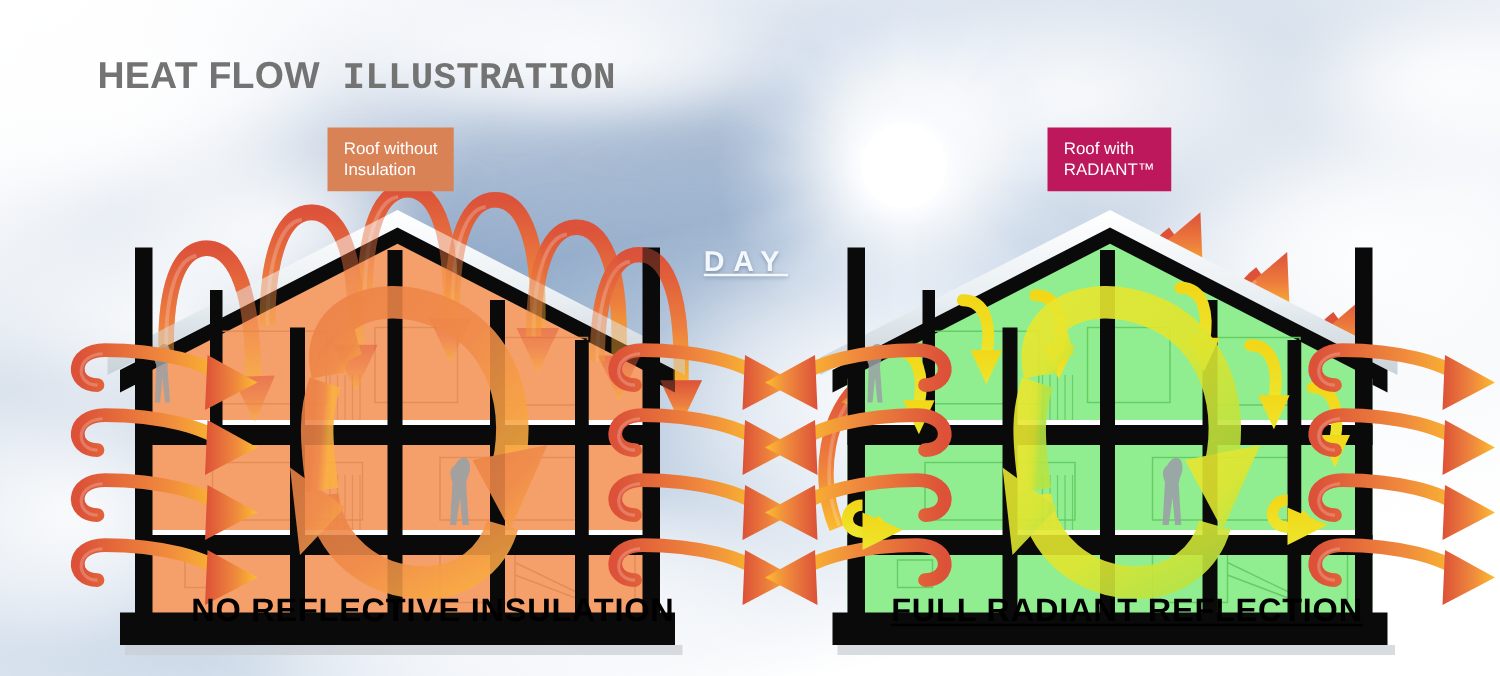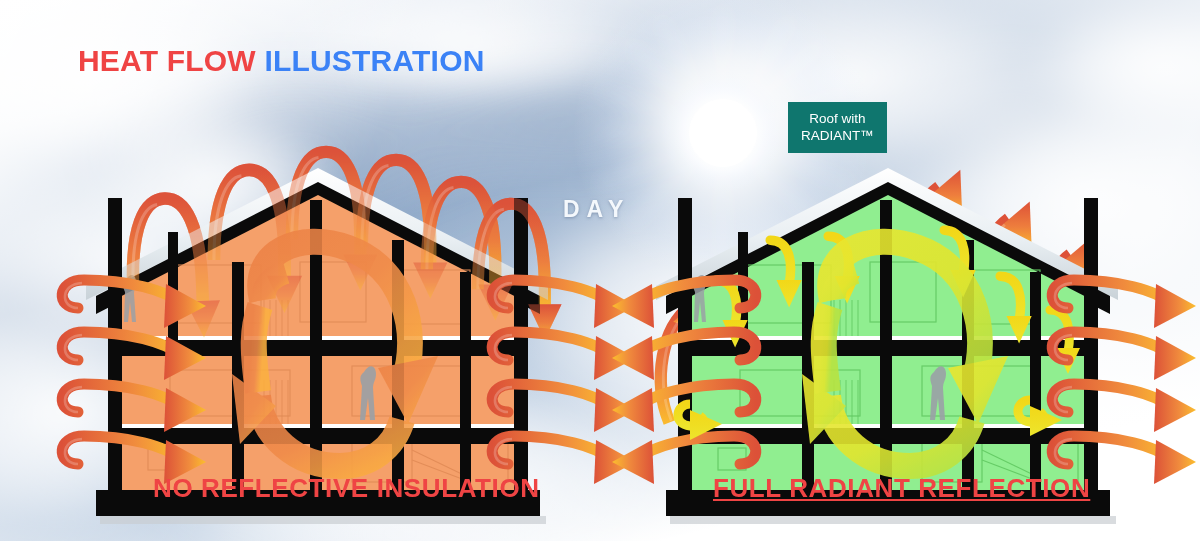--- a/index.html
+++ b/index.html
@@ -6,30 +6,30 @@
   html,body { width:1200px; height:541px; overflow:hidden; }
   body {
     font-family:"Liberation Sans", sans-serif;
     background:#ffffff;
     position:relative;
   }
   #stage { position:absolute; inset:0; width:1200px; height:541px; overflow:hidden; }
   #sky { position:absolute; inset:0; }
   .ttl { position:absolute; left:78px; top:44px; font-size:30px; font-weight:bold;
          letter-spacing:.2px; white-space:nowrap; z-index:30; }
-  .ttl .o { color:#ef4444; }
-  .ttl .d { color:#3b82f6; }
+  .ttl .o { color:#737373; }
+  .ttl .d { color:#737373;font-family:Liberation Mono, monospace; }
   .tag { position:absolute; z-index:30; color:#fff; font-size:13.5px; line-height:17px;
          padding:8px 13px 9px 13px; white-space:nowrap; }
   .tag-orange { left:262px; top:102px; background:#D98256; }
-  .tag-blue   { left:788px; top:102px; background:#0f766e;text-align:center; }
+  .tag-blue   { left:838px; top:102px; background:#be185d; }
   .daylbl { position:absolute; left:563px; top:196px; z-index:30; color:#f4f8fc;
             font-size:23px; font-weight:bold; letter-spacing:7px;
-            text-shadow:0 1px 3px rgba(90,110,140,.55); }
-  .hlabel { position:absolute; z-index:30; color:#ef4444; font-size:26px; font-weight:bold;
+            text-shadow:0 1px 3px rgba(90,110,140,.55);text-decoration:underline; }
+  .hlabel { position:absolute; z-index:30; color:#000000; font-size:26px; font-weight:bold;
             letter-spacing:.6px; white-space:nowrap; }
   .hlabel-left  { left:153px; top:473px; }
   .hlabel-right { left:713px; top:473px;text-decoration:underline; }
 </style>
 </head>
 <body>
 
 <div id="stage">
 
   <svg id="sky" viewBox="0 0 1200 541" preserveAspectRatio="none">
@@ -409,20 +409,24 @@
         <path d="M1030,400 C1016,400 1012,420 1030,422 C1046,424 1046,416 1040,412" fill="none" stroke="url(#coolV)" stroke-width="9"></path>
         <path d="M1030,406 L1062,420 L1030,436 Z" fill="url(#coolV)"></path>
       </g>
     </g>
   </svg>
 
   <div class="ttl">
     <span class="o">HEAT FLOW</span><span class="d"> ILLUSTRATION</span>
   </div>
 
+  <div class="tag tag-orange">
+    <div>Roof without</div>
+    <div>Insulation</div>
+  </div>
 
   <div class="tag tag-blue">
     <div>Roof with</div>
     <div>RADIANT™</div>
   </div>
 
   <div class="daylbl">DAY</div>
 
   <div class="hlabel hlabel-left">NO REFLECTIVE INSULATION</div>
   <div class="hlabel hlabel-right">FULL RADIANT REFLECTION</div>

